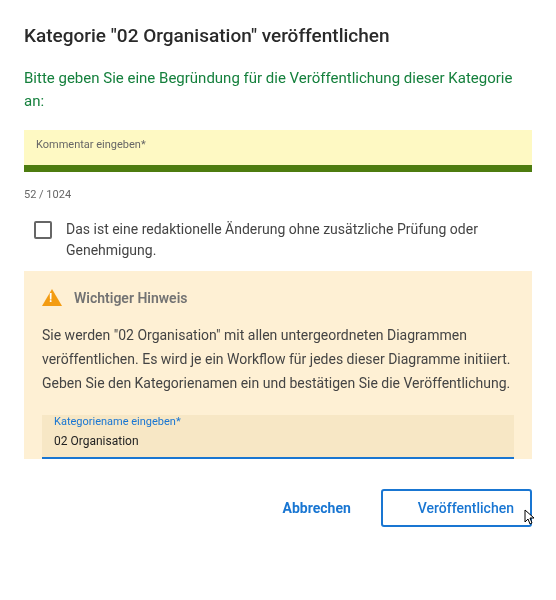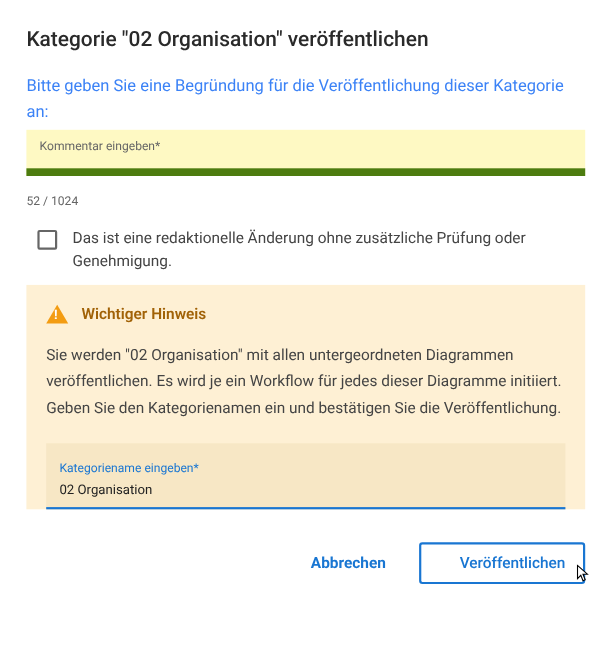--- a/index.html
+++ b/index.html
@@ -16,23 +16,23 @@
       background: #fff;
     }
     .title {
       font-size: 19px;
       font-weight: 500;
       color: #2a2a2a;
       margin-bottom: 20px;
     }
     .description {
       font-size: 15px;
-      color: #3b82f6;
+      color: #15803d;
       line-height: 1.5;
-      margin-bottom: 6px;
+      margin-bottom: 18px;
     }
     .comment-field {
       background: #fef9c3;
       padding: 8px 12px 10px 12px;
       border-bottom: 7px solid #4d7c0f;
       margin-bottom: 16px;
     }
     .field-label {
       font-size: 11px;
       color: #666;
@@ -97,31 +97,31 @@
       position: absolute;
       left: -3px;
       top: 2px;
       color: #fff;
       font-size: 12px;
       font-weight: bold;
     }
     .warning-title {
       font-size: 14px;
       font-weight: 600;
-      color: #a16207;
+      color: #737373;
     }
     .warning-text {
       font-size: 14px;
       color: #444;
       line-height: 1.7;
       margin-bottom: 20px;
     }
     .category-field {
       background: #f7e7c5;
-      padding: 16px 12px 8px 12px;
+      padding: 0 12px 8px 12px;
       border-bottom: 2px solid #1976d2;
     }
     .category-label {
       font-size: 11px;
       color: #1976d2;
       margin-bottom: 2px;
     }
     .category-value {
       font-size: 12px;
       color: #222;

